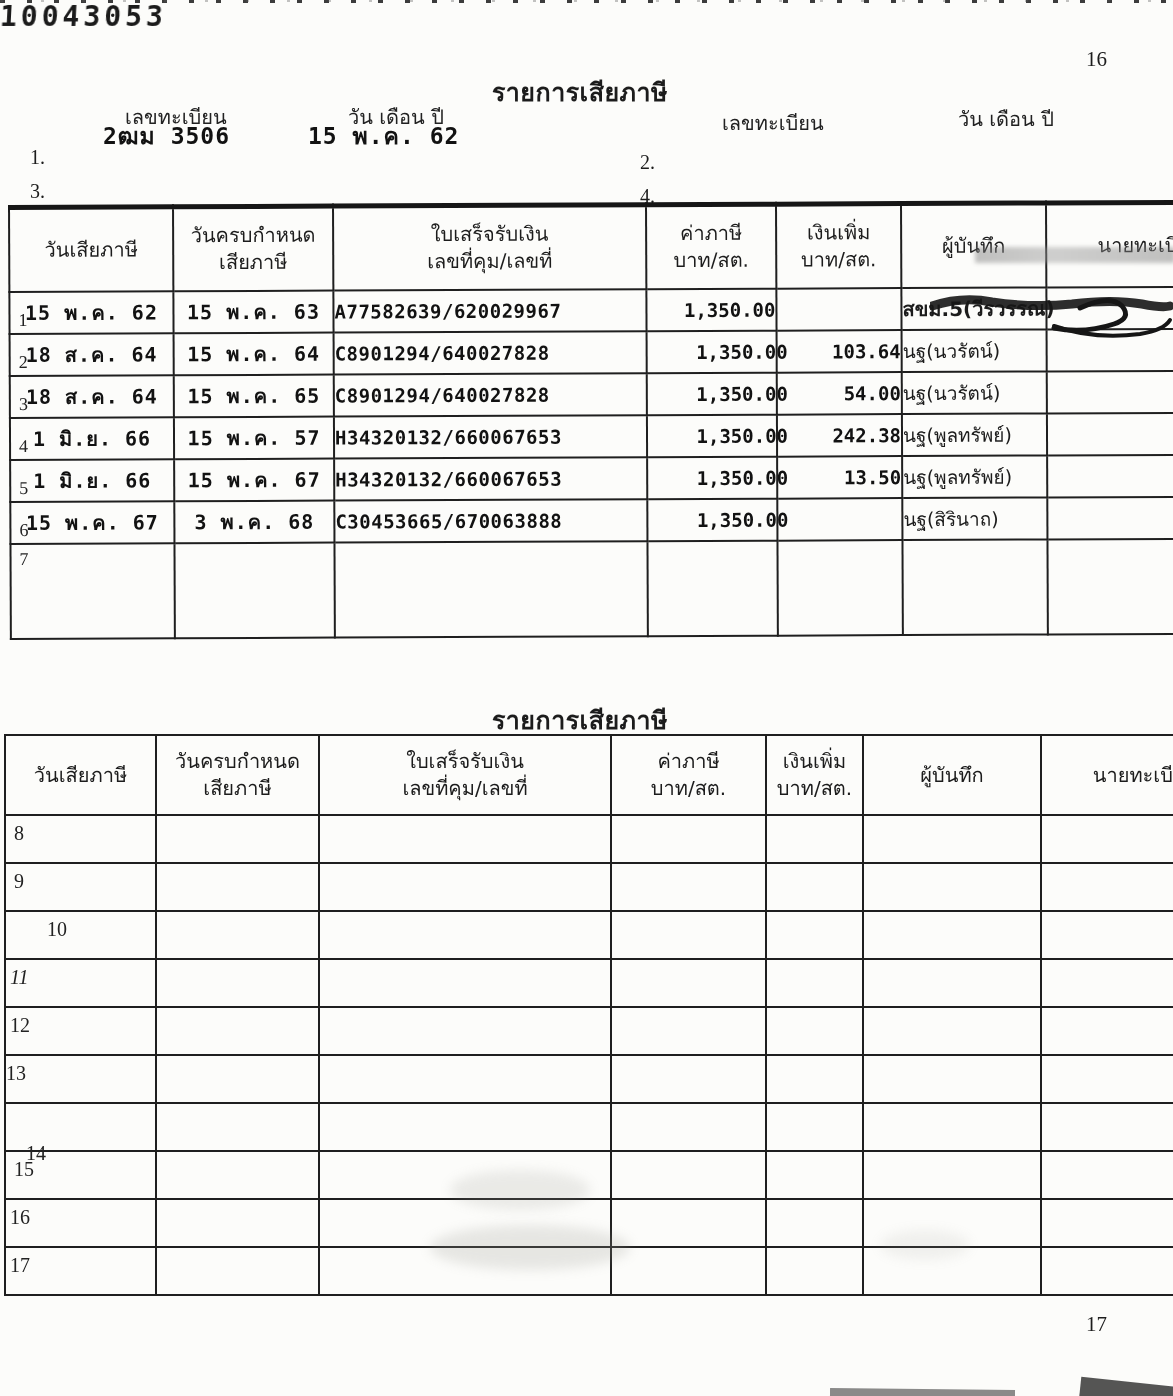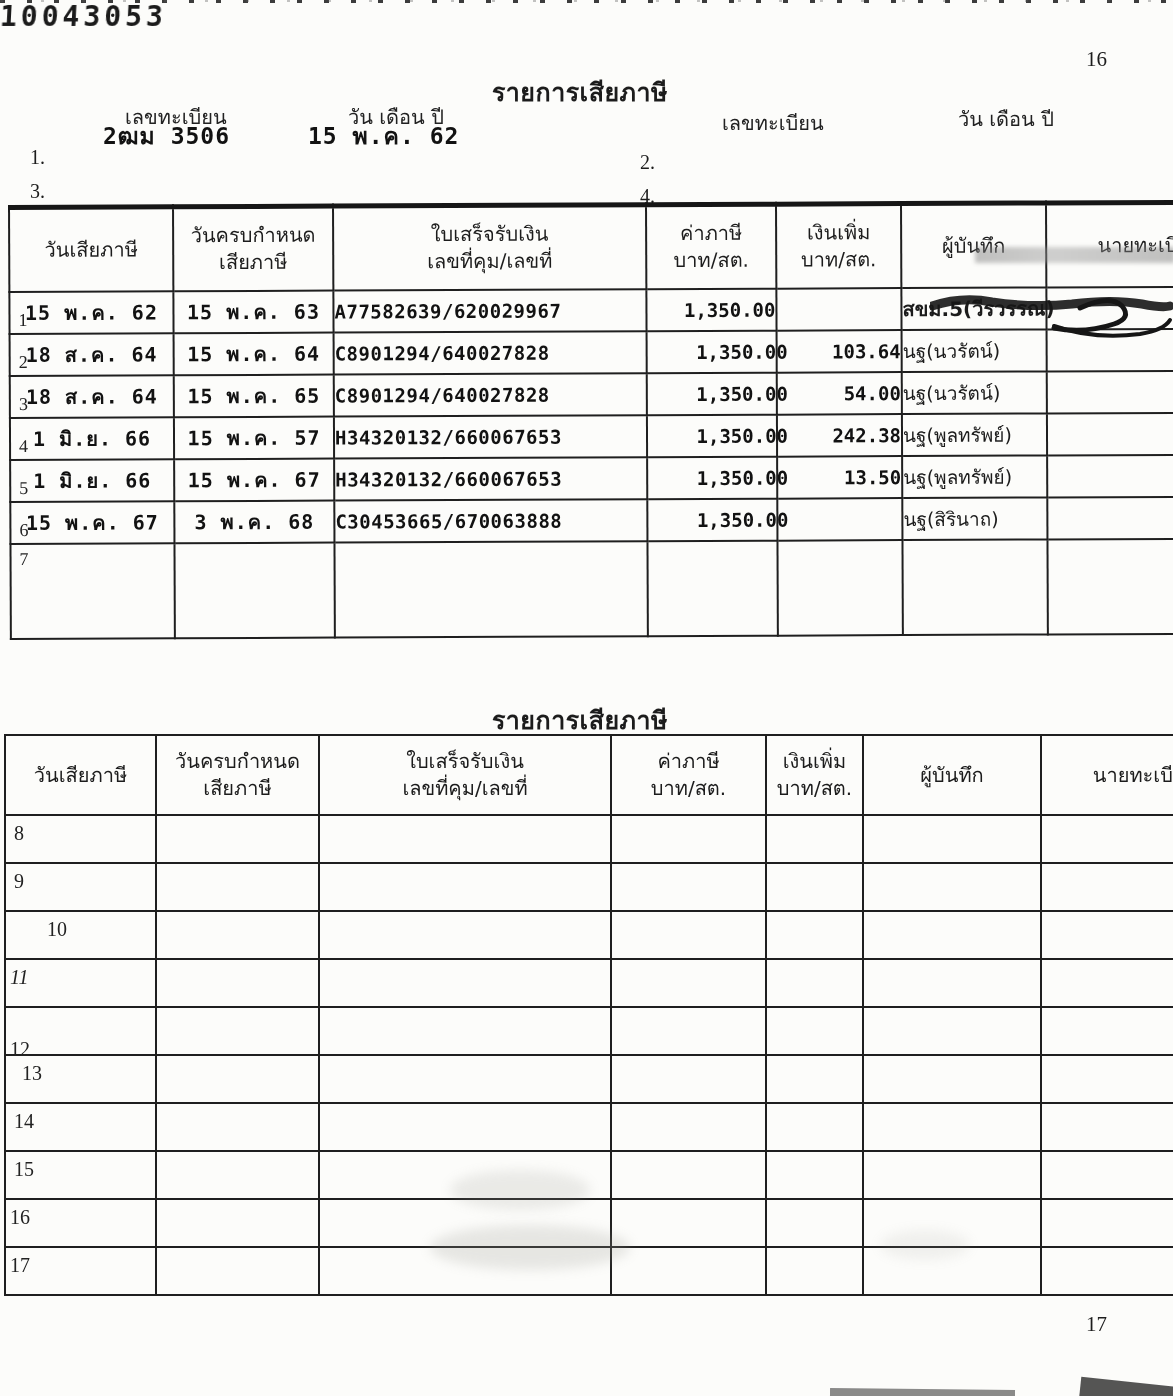--- a/index.html
+++ b/index.html
@@ -282,43 +282,43 @@
           </td>
           <td></td>
           <td></td>
           <td></td>
           <td></td>
           <td></td>
           <td></td>
         </tr>
       <tr>
           <td class="cell-first">
-            <span class="rowno" style="left:4px;margin-top:24px;">12</span>
-          </td>
-          <td></td>
-          <td></td>
-          <td></td>
-          <td></td>
-          <td></td>
-          <td></td>
-        </tr>
-      <tr>
-          <td class="cell-first">
-            <span class="rowno" style="left:16px;text-align:right;">13</span>
-          </td>
-          <td></td>
-          <td></td>
-          <td></td>
-          <td></td>
-          <td></td>
-          <td></td>
-        </tr>
-      <tr>
-          <td class="cell-first">
-            <span class="rowno" style="left:8px;">14</span>
+            <span class="rowno" style="left:4px;">12</span>
+          </td>
+          <td></td>
+          <td></td>
+          <td></td>
+          <td></td>
+          <td></td>
+          <td></td>
+        </tr>
+      <tr>
+          <td class="cell-first">
+            <span class="rowno" style="left:0;text-align:right;">13</span>
+          </td>
+          <td></td>
+          <td></td>
+          <td></td>
+          <td></td>
+          <td></td>
+          <td></td>
+        </tr>
+      <tr>
+          <td class="cell-first">
+            <span class="rowno" style="left:20px;margin-top:32px;">14</span>
           </td>
           <td></td>
           <td></td>
           <td></td>
           <td></td>
           <td></td>
           <td></td>
         </tr>
       <tr>
           <td class="cell-first">

